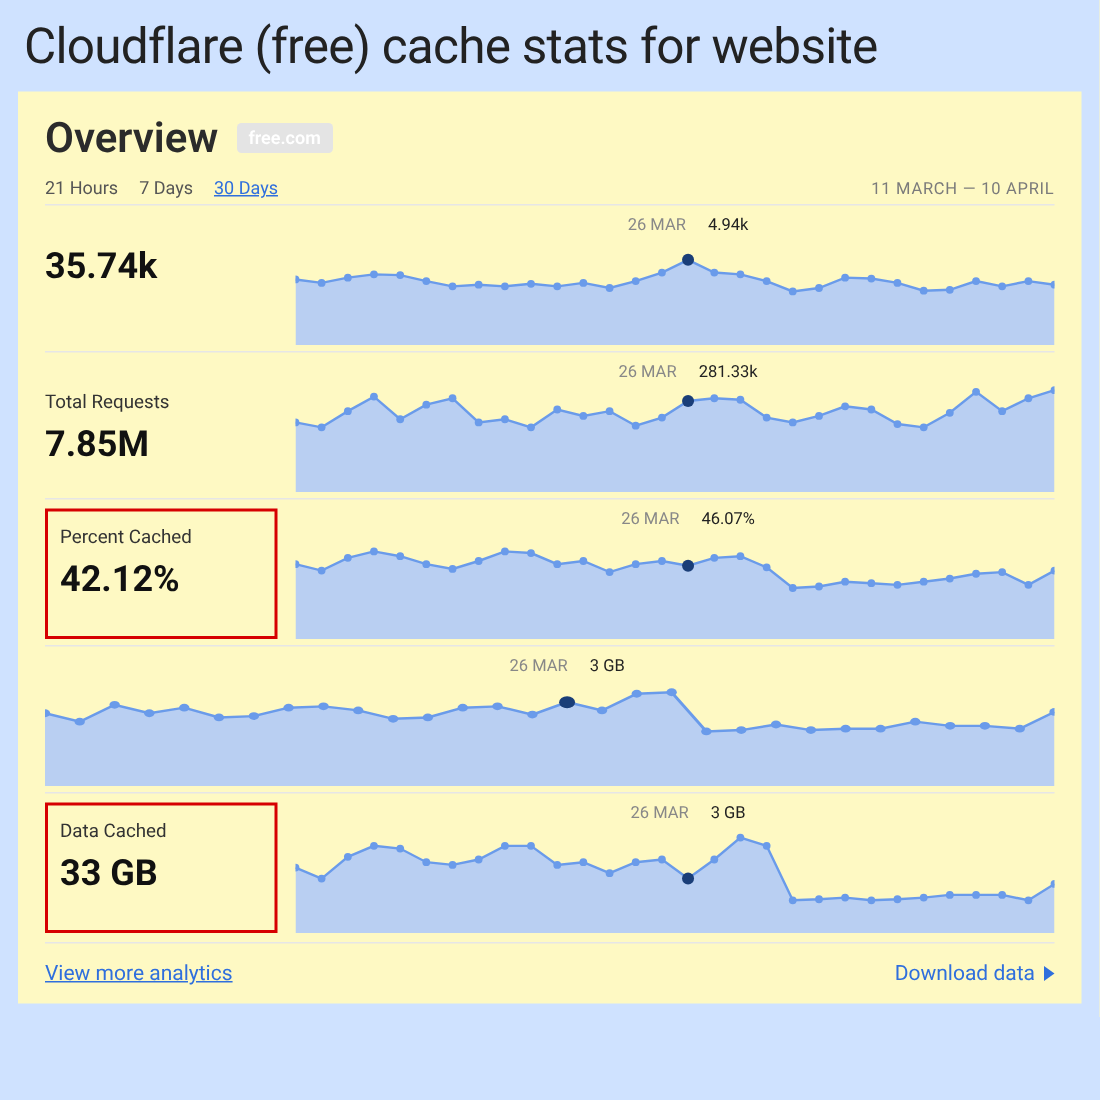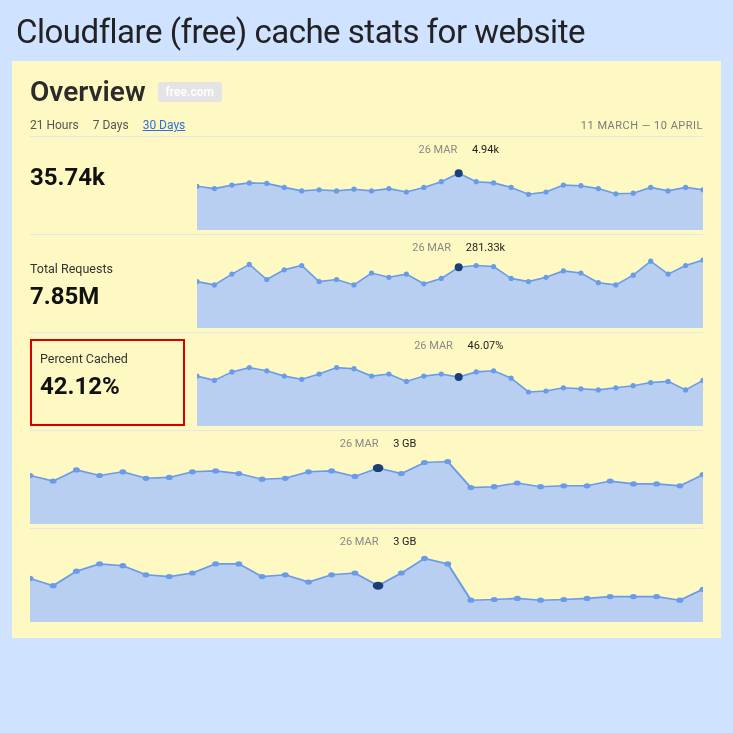--- a/index.html
+++ b/index.html
@@ -314,20 +314,24 @@
             <circle cx="436.2" cy="44.1" r="2.6" fill="#6a9bea"></circle>
             <circle cx="453.7" cy="46.9" r="2.6" fill="#6a9bea"></circle>
             <circle cx="471.1" cy="46.9" r="2.6" fill="#6a9bea"></circle>
             <circle cx="488.6" cy="48.8" r="2.6" fill="#6a9bea"></circle>
             <circle cx="506.0" cy="37.6" r="2.6" fill="#6a9bea"></circle>
           </svg>
         </div>
     </div>
 
     <div class="metric-row">
+      <div class="metric-info boxed">
+        <div class="metric-label">Data Cached</div>
+        <div class="metric-value">33 GB</div>
+      </div>
       <div class="chart-slot">
         <div class="hover-label" style="left: 51.7241%;">
           <span>26 MAR</span>
           <span class="hv-val">3 GB</span>
         </div>
       <svg viewBox="0 0 506 87" preserveAspectRatio="none">
             <path d="M0,87 L0.0,43.4 L17.4,50.7 L34.9,36.2 L52.3,28.9 L69.8,30.7 L87.2,39.8 L104.7,41.6 L122.1,38.0 L139.6,28.9 L157.0,28.9 L174.5,41.6 L191.9,39.8 L209.4,47.1 L226.8,39.8 L244.3,38.0 L261.7,50.7 L279.2,38.0 L296.6,23.4 L314.1,28.9 L331.5,65.2 L349.0,64.5 L366.4,63.4 L383.9,65.2 L401.3,64.5 L418.8,63.4 L436.2,61.6 L453.7,61.6 L471.1,61.6 L488.6,65.2 L506.0,54.3 L506,87 Z" fill="#b9cff2" stroke="none"></path>
             <path d="M0.0,43.4 L17.4,50.7 L34.9,36.2 L52.3,28.9 L69.8,30.7 L87.2,39.8 L104.7,41.6 L122.1,38.0 L139.6,28.9 L157.0,28.9 L174.5,41.6 L191.9,39.8 L209.4,47.1 L226.8,39.8 L244.3,38.0 L261.7,50.7 L279.2,38.0 L296.6,23.4 L314.1,28.9 L331.5,65.2 L349.0,64.5 L366.4,63.4 L383.9,65.2 L401.3,64.5 L418.8,63.4 L436.2,61.6 L453.7,61.6 L471.1,61.6 L488.6,65.2 L506.0,54.3 " fill="none" stroke="#6a9bea" stroke-width="1.6"></path>
             <circle cx="0.0" cy="43.4" r="2.6" fill="#6a9bea"></circle>
             <circle cx="17.4" cy="50.7" r="2.6" fill="#6a9bea"></circle>
@@ -356,15 +360,22 @@
             <circle cx="418.8" cy="63.4" r="2.6" fill="#6a9bea"></circle>
             <circle cx="436.2" cy="61.6" r="2.6" fill="#6a9bea"></circle>
             <circle cx="453.7" cy="61.6" r="2.6" fill="#6a9bea"></circle>
             <circle cx="471.1" cy="61.6" r="2.6" fill="#6a9bea"></circle>
             <circle cx="488.6" cy="65.2" r="2.6" fill="#6a9bea"></circle>
             <circle cx="506.0" cy="54.3" r="2.6" fill="#6a9bea"></circle>
           </svg>
         </div>
     </div>
 
+    <div class="footer-row">
+      <span class="link-blue">View more analytics</span>
+      <span class="download-link">
+        <span>Download data</span>
+        <span class="triangle-right"></span>
+      </span>
+    </div>
 
   </div>
 </div>
 
 </body></html>

